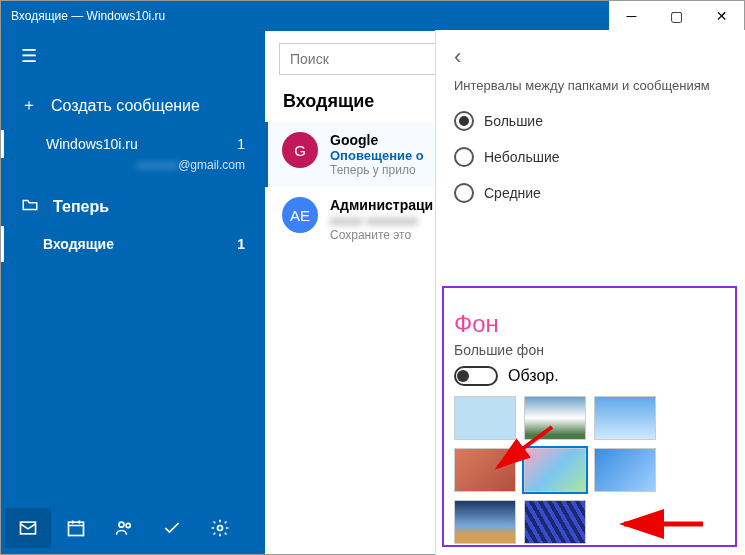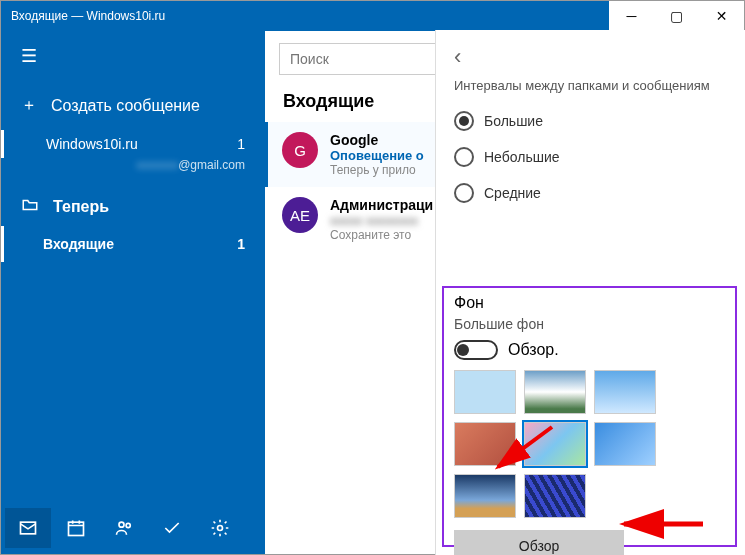--- a/index.html
+++ b/index.html
@@ -34,21 +34,21 @@
 .msg-prev { font-size:12px; color:#888; }
 
 
 .panel { position:absolute; top:30px; right:0; width:310px; height:525px; background:#fff; border-left:1px solid #ddd; padding:14px 18px 14px 18px; overflow:hidden; }
 .panel-head { display:flex; align-items:center; gap:10px; font-size:20px; color:#444; margin-bottom:8px; }
 .panel-sub { font-size:13px; color:#555; margin-bottom:10px; }
 .radio { display:flex; align-items:center; gap:10px; padding:8px 0; font-size:14px; color:#333; }
 .radio-circ { width:20px; height:20px; border:2px solid #555; border-radius:50%; display:flex; align-items:center; justify-content:center; }
 .radio-dot { width:10px; height:10px; background:#333; border-radius:50%; }
 .bg-box { border:2px solid #8a2be2; padding:6px 10px 10px; position:absolute; left:6px; right:8px; top:256px; bottom:8px; }
-.bg-title { font-size:16px; color:#000000; }
+.bg-title { font-size:24px; color:#ec4899;margin-top:16px; }
 .bg-sub { font-size:14px; color:#555; margin-top:4px; }
 .toggle { display:flex; align-items:center; gap:10px; margin-top:8px; }
 .toggle-track { width:44px; height:20px; border:2px solid #333; border-radius:20px; display:flex; align-items:center; padding:1px; }
 .toggle-knob { width:12px; height:12px; background:#333; border-radius:50%; }
 .thumbs { display:flex; flex-wrap:wrap; gap:8px; margin-top:10px; }
 .thumb { width:62px; height:44px; border:1px solid #ccc; }
 .thumb.sel { outline:2px solid #0078d4; }
 .browse-btn { margin-top:12px; width:170px; height:32px; background:#ccc; border:none; font-size:14px; color:#222; }
 
 
@@ -134,21 +134,21 @@
       <div class="inbox-head">Входящие</div>
       <div class="msg unread">
         <div class="avatar" style="background:#c2185b">G</div>
         <div class="msg-body">
           <div class="msg-from">Google</div>
           <div class="msg-subj">Оповещение о</div>
           <div class="msg-prev">Теперь у прило</div>
         </div>
       </div>
       <div class="msg">
-        <div class="avatar" style="background:#4c1d95">АЕ</div>
+        <div class="avatar" style="background:#3b82f6">АЕ</div>
         <div class="msg-body">
           <div class="msg-from">Администраци</div>
           <div class="msg-subj gray"><span style="filter:blur(3px)">xxxxx xxxxxxxx</span></div>
           <div class="msg-prev">Сохраните это</div>
         </div>
       </div>
     </div>
   </div>
 </div>
 

